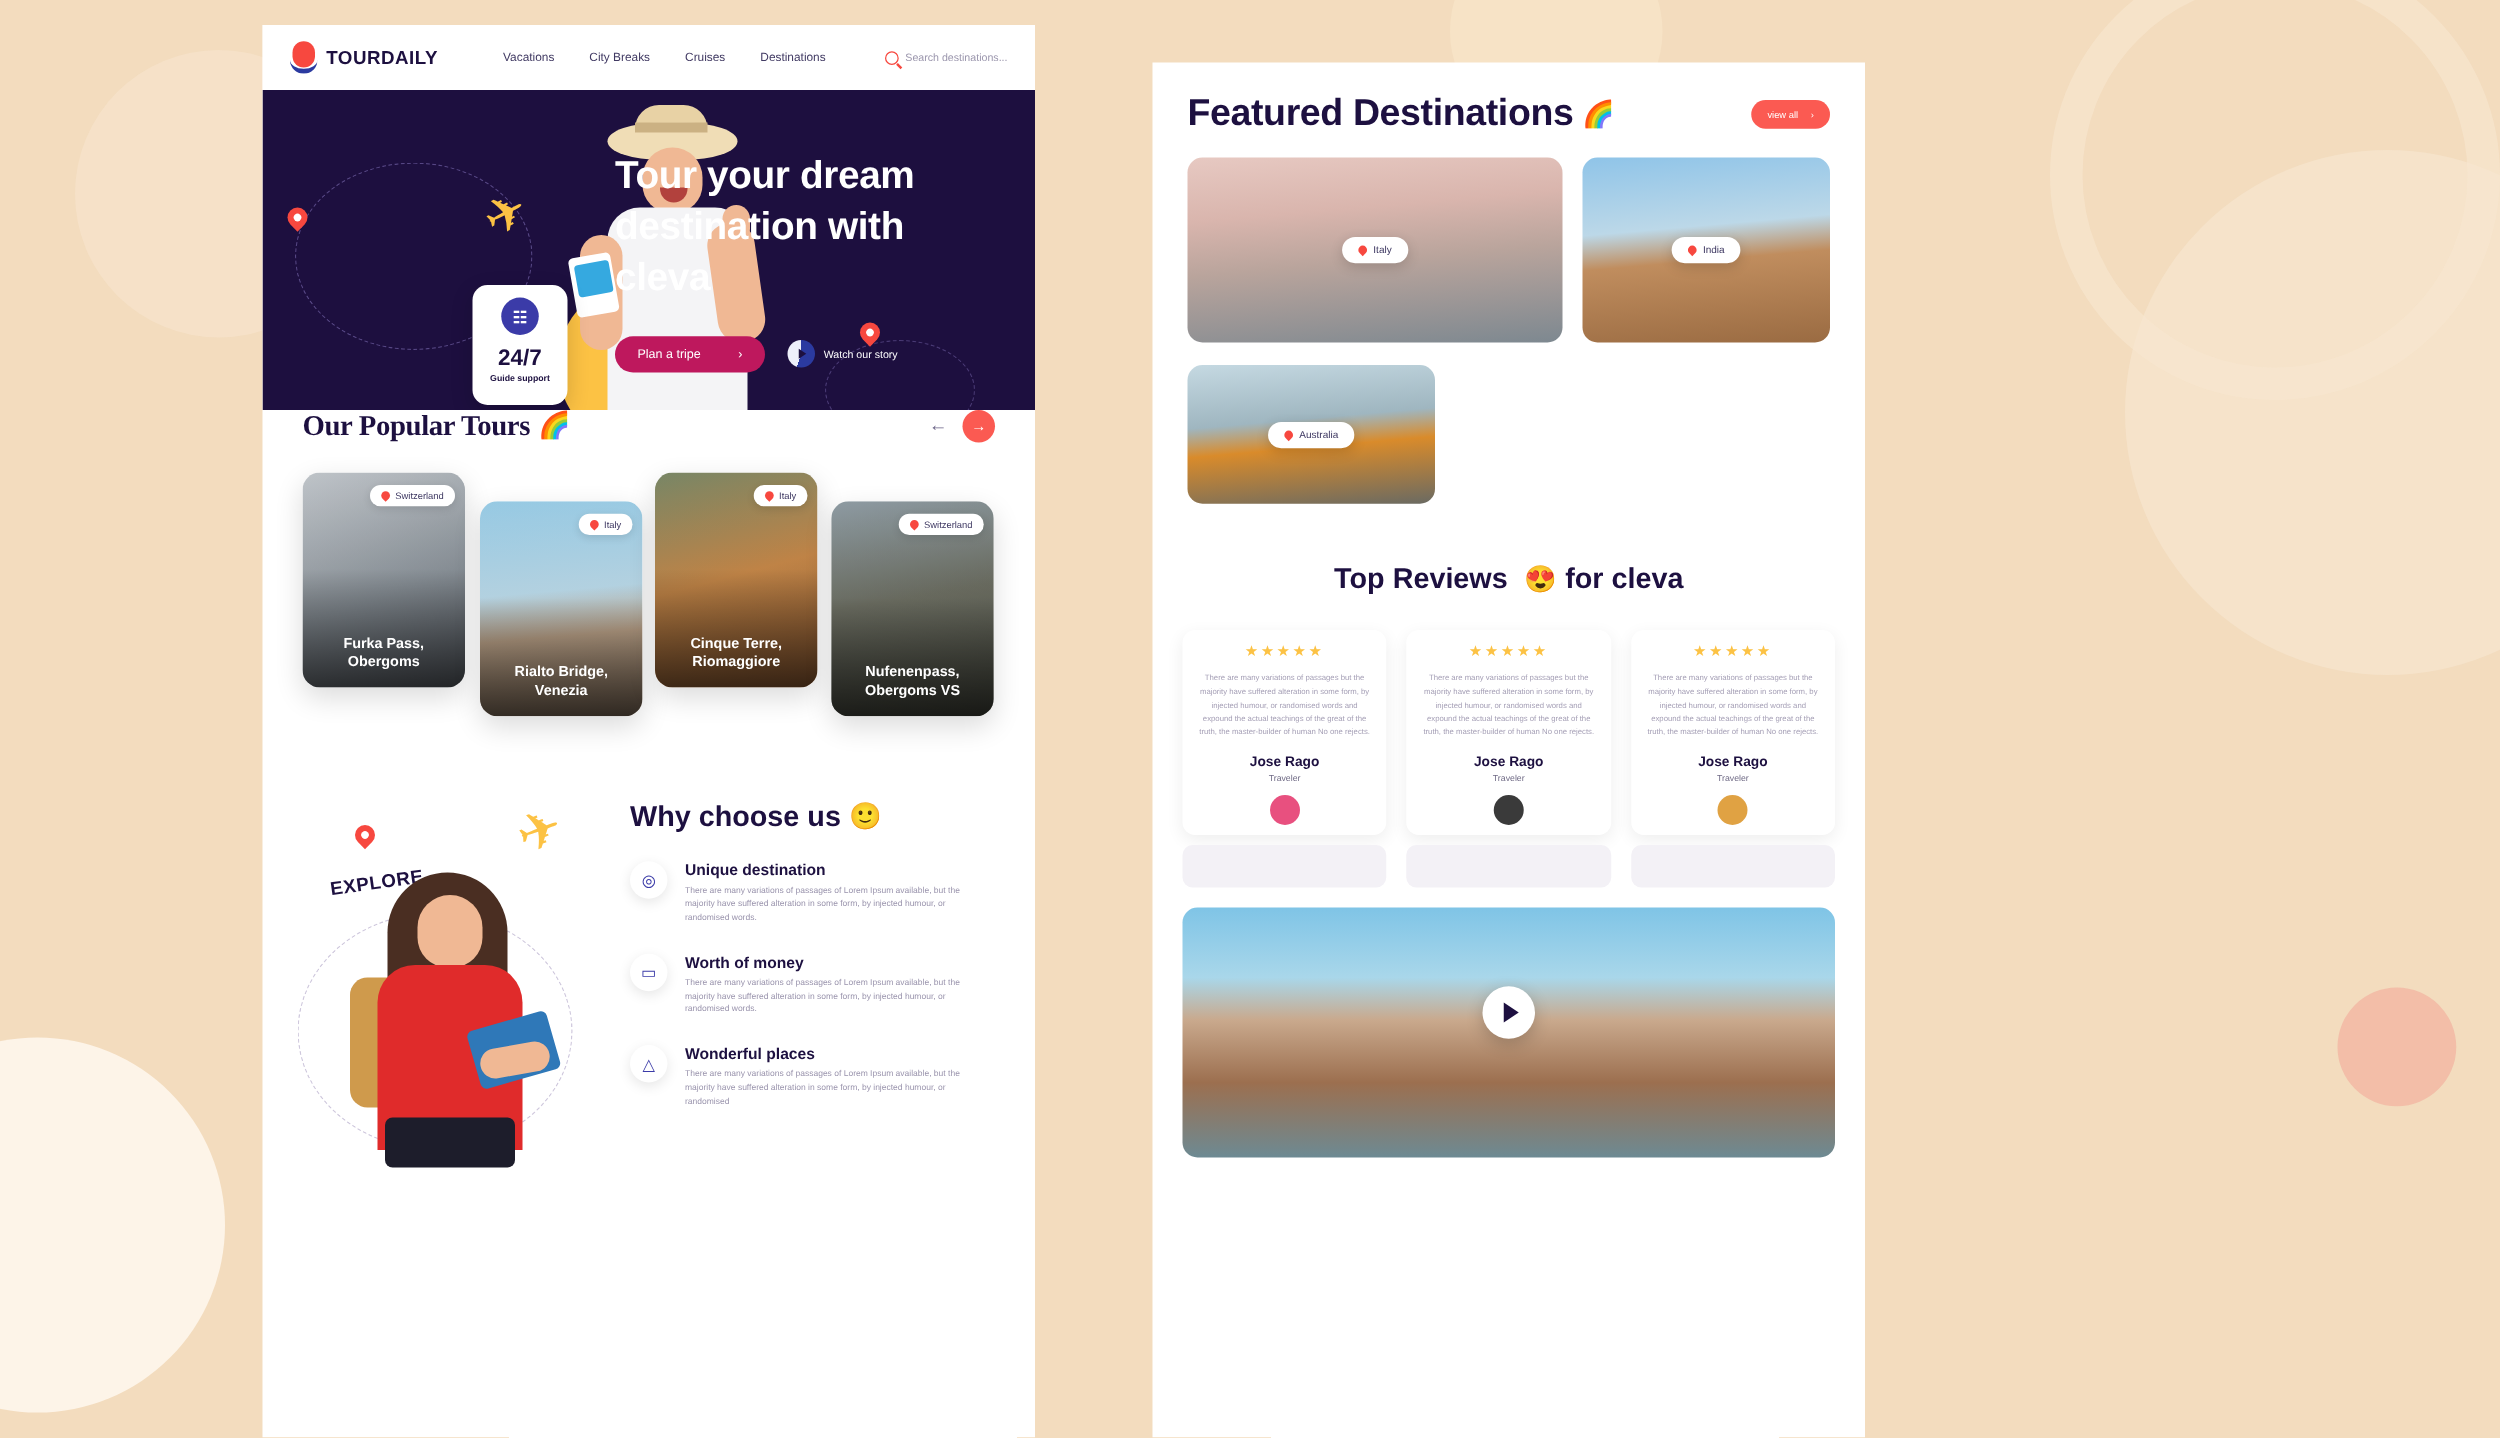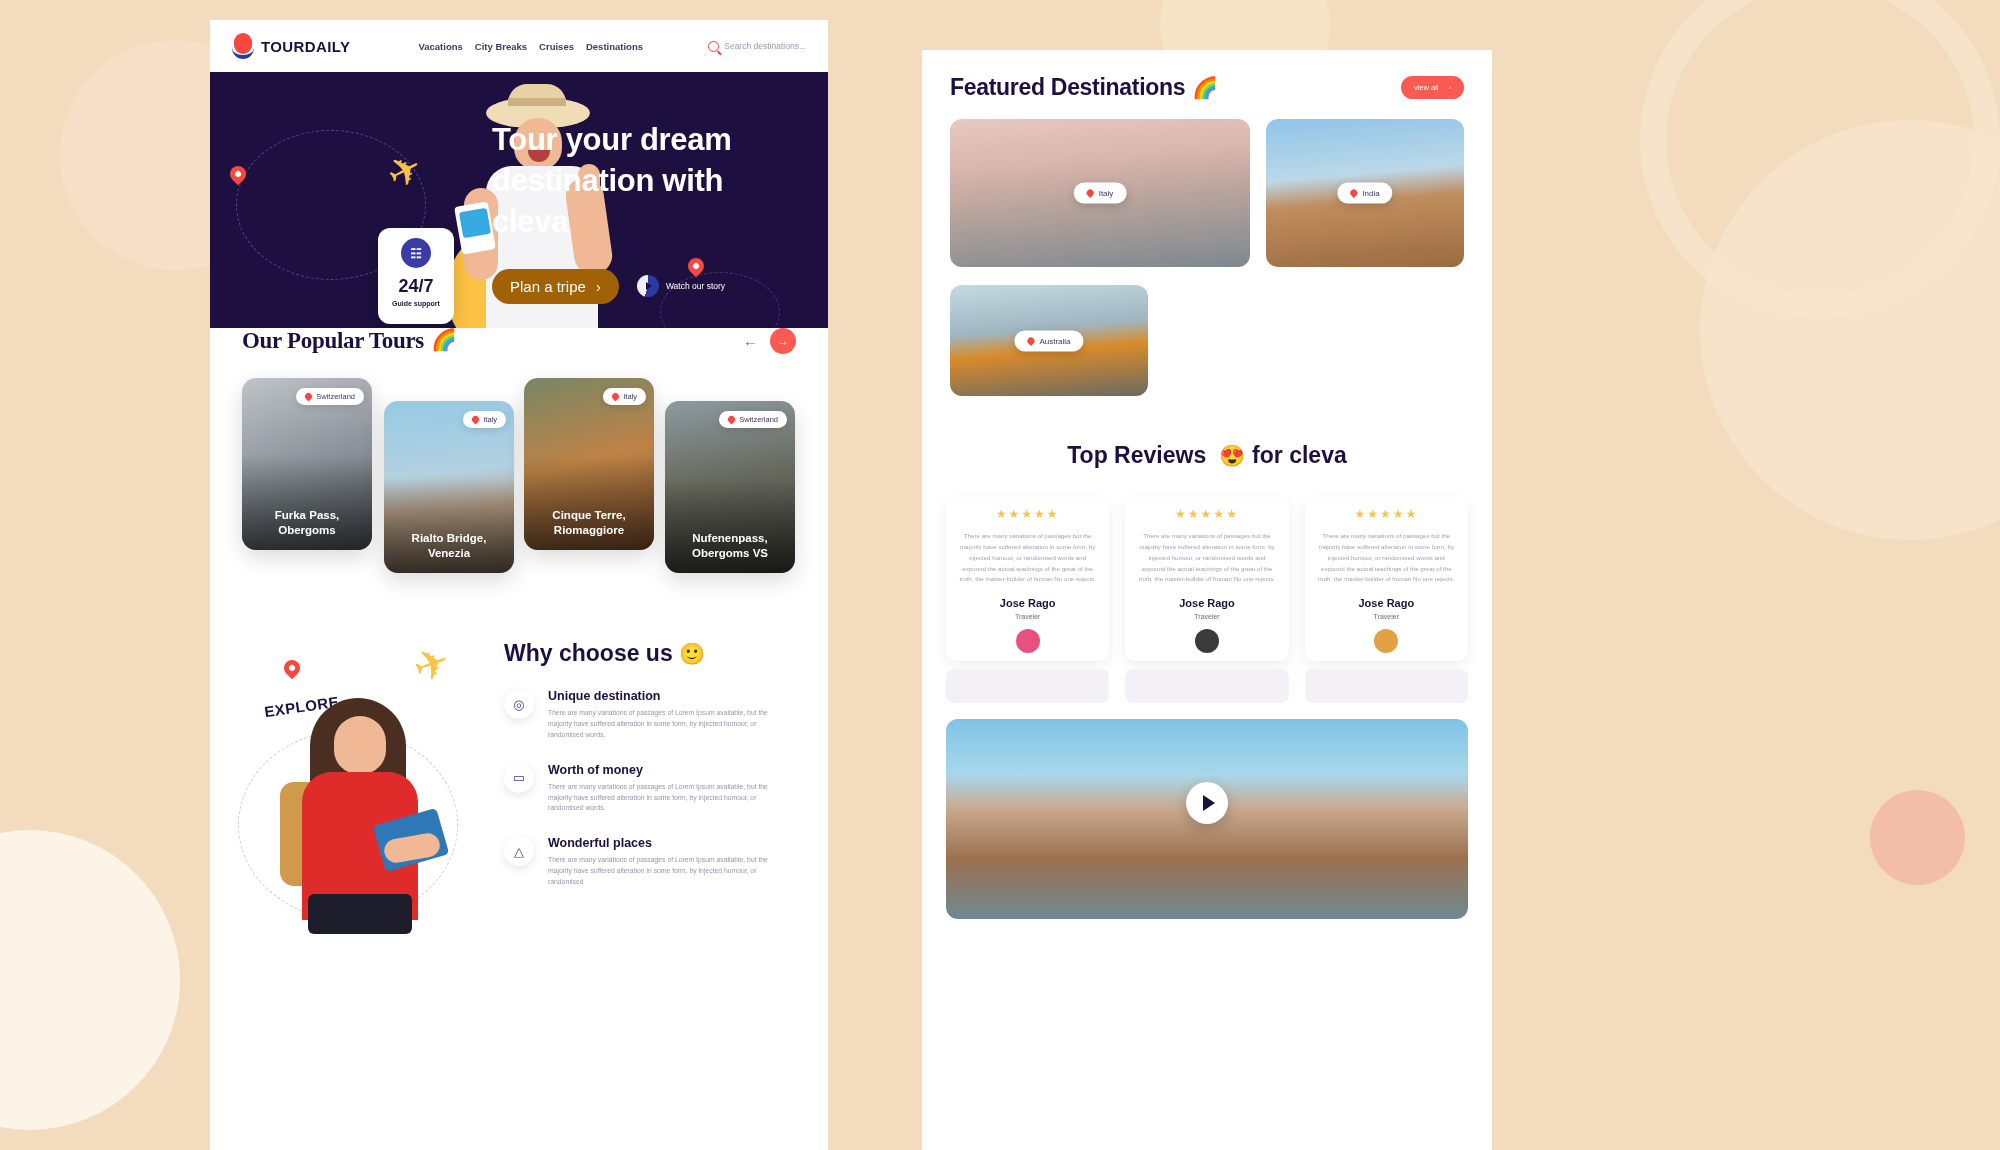--- a/index.html
+++ b/index.html
@@ -38,21 +38,21 @@
     position: absolute; left: 2px; top: 0; width: 18px; height: 21px;
     background: #f7483f; border-radius: 9px 9px 9px 9px;
   }
   .brand-mark .arc {
     position: absolute; left: 0; bottom: 0; width: 22px; height: 12px;
     border-bottom: 4px solid #2b3aa0; border-radius: 0 0 11px 11px;
   }
   .brand-name {
     font-size: 15px; font-weight: bold; letter-spacing: .4px; color: #1d1040;
   }
-  .nav-links { display: flex; gap: 12px; margin-left: 68px; font-weight: bold; }
+  .nav-links { display: flex; gap: 28px; margin-left: 52px; }
   .nav-link { font-size: 9.5px; color: #413a63; white-space: nowrap; }
   .nav-search {
     margin-left: auto; display: flex; align-items: center; gap: 5px;
   }
   .search-ico {
     width: 11px; height: 11px; border: 1.6px solid #f7483f; border-radius: 50%;
     position: relative; flex: none;
   }
   .search-ico::after {
     content:""; position:absolute; right:-4px; bottom:-3px; width:5px; height:1.6px;
@@ -137,22 +137,22 @@
             clip-path: inset(0 0 0 0); opacity:.75; }
   .dash-2 { left:450px; top:200px; width:120px; height:80px; opacity:.7; }
 
   .hero-copy { position:absolute; left:282px; top:48px; width:300px; }
   .hero-title {
     font-size: 31px; line-height: 1.32; font-weight: bold; color:#fff;
     letter-spacing:-.3px;
   }
   .hero-cta { display:flex; align-items:center; gap:18px; margin-top:26px; }
   .btn-plan {
-    background:#a16207; color:#fff; font-size:15px; padding:9px 18px;
-    border-radius:20px; display:flex; align-items:center; gap:10px;
+    background:#be185d; color:#fff; font-size:10px; padding:9px 18px;
+    border-radius:20px; display:flex; align-items:center; gap:30px;
     border:none; cursor:pointer; white-space:nowrap;
   }
   .watch { display:flex; align-items:center; gap:7px; }
   .watch-ico {
     width:22px; height:22px; border-radius:50%;
     background: conic-gradient(#2b3aa0 0 55%, #eef0fa 55% 100%);
     display:flex; align-items:center; justify-content:center;
   }
   .watch-ico span {
     width:0;height:0;border-left:6px solid #1d1040;
@@ -261,21 +261,21 @@
     width:30px;height:30px;border-radius:50%;background:#fff;flex:none;
     box-shadow:0 3px 10px rgba(0,0,0,.10);
     display:flex;align-items:center;justify-content:center;
     font-size:13px; color:#3b3ba8;
   }
   .f-title { font-size:12.5px; font-weight:bold; color:#1d1040; }
   .f-text { font-size:6.8px; color:#9a94ad; line-height:1.6; margin-top:5px; max-width:238px;}
 
   
   .rp-head { display:flex; align-items:center; padding:24px 28px 0 28px; }
-  .rp-title { font-size:23px; font-weight:bold; color:#1d1040; letter-spacing:-.3px;}
+  .rp-title { font-size:30px; font-weight:bold; color:#1d1040; letter-spacing:-.3px;}
   .view-all {
     margin-left:auto; background:#fb5a52; color:#fff; font-size:7.5px;
     padding:7px 13px; border-radius:14px; display:flex; align-items:center;
     gap:10px; border:none; cursor:pointer; white-space:nowrap;
   }
   .dest-grid {
     display:grid; grid-template-columns: 300px 198px; gap:16px;
     padding: 18px 28px 0 28px;
   }
   .dcard { position:relative; border-radius:12px; overflow:hidden; height:148px; }

